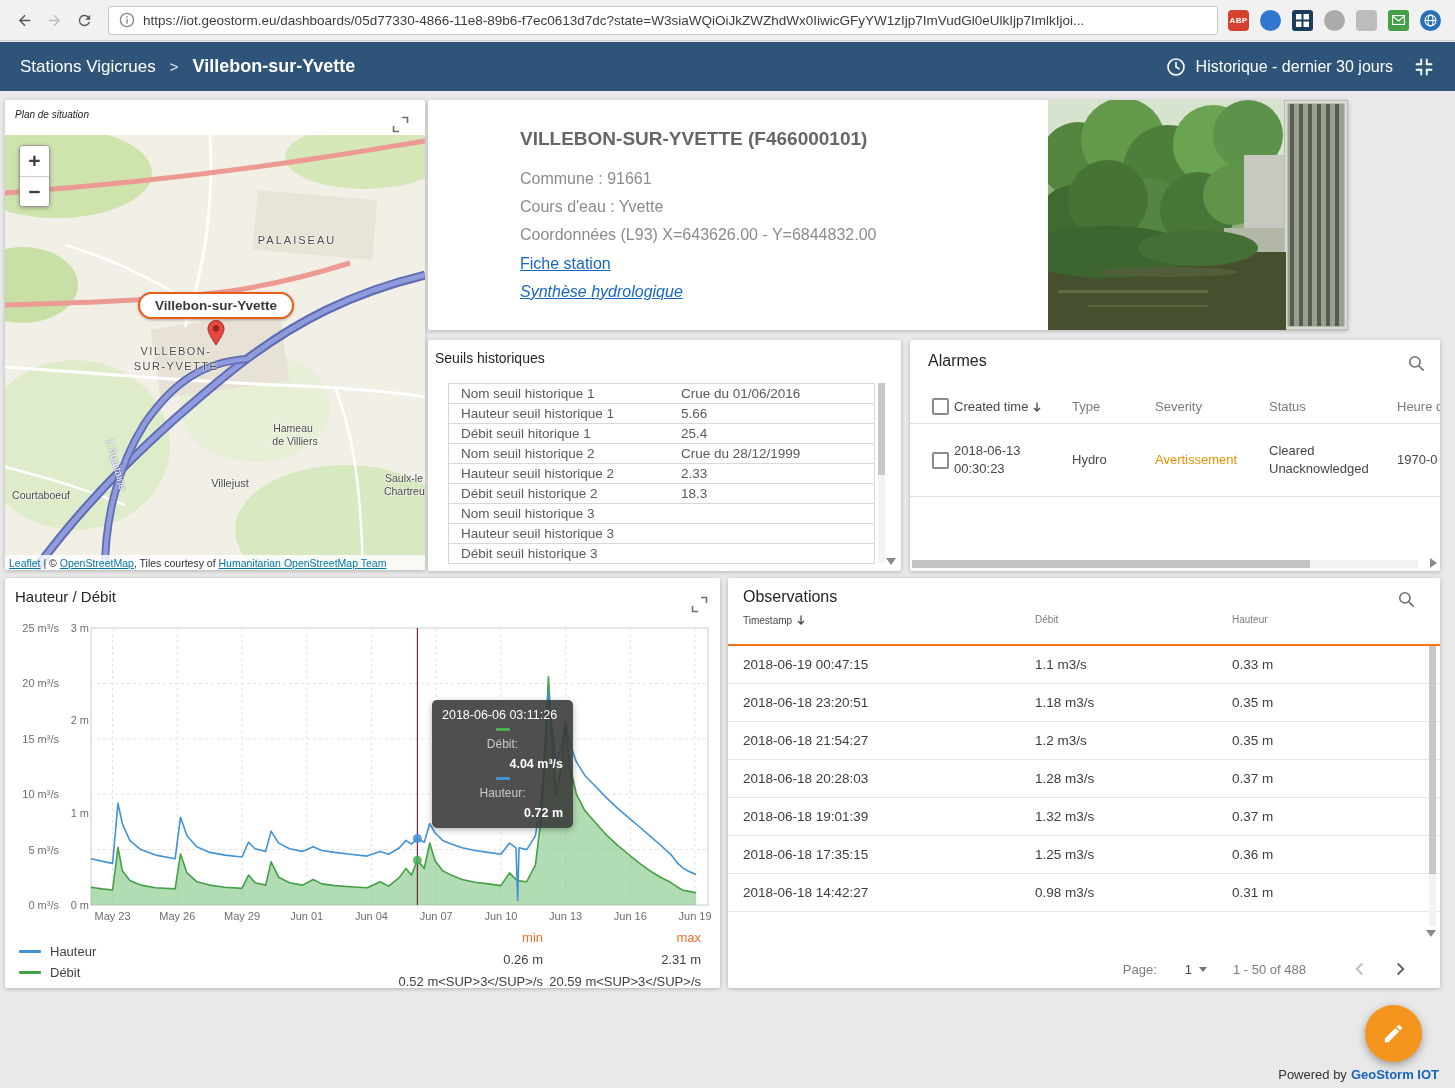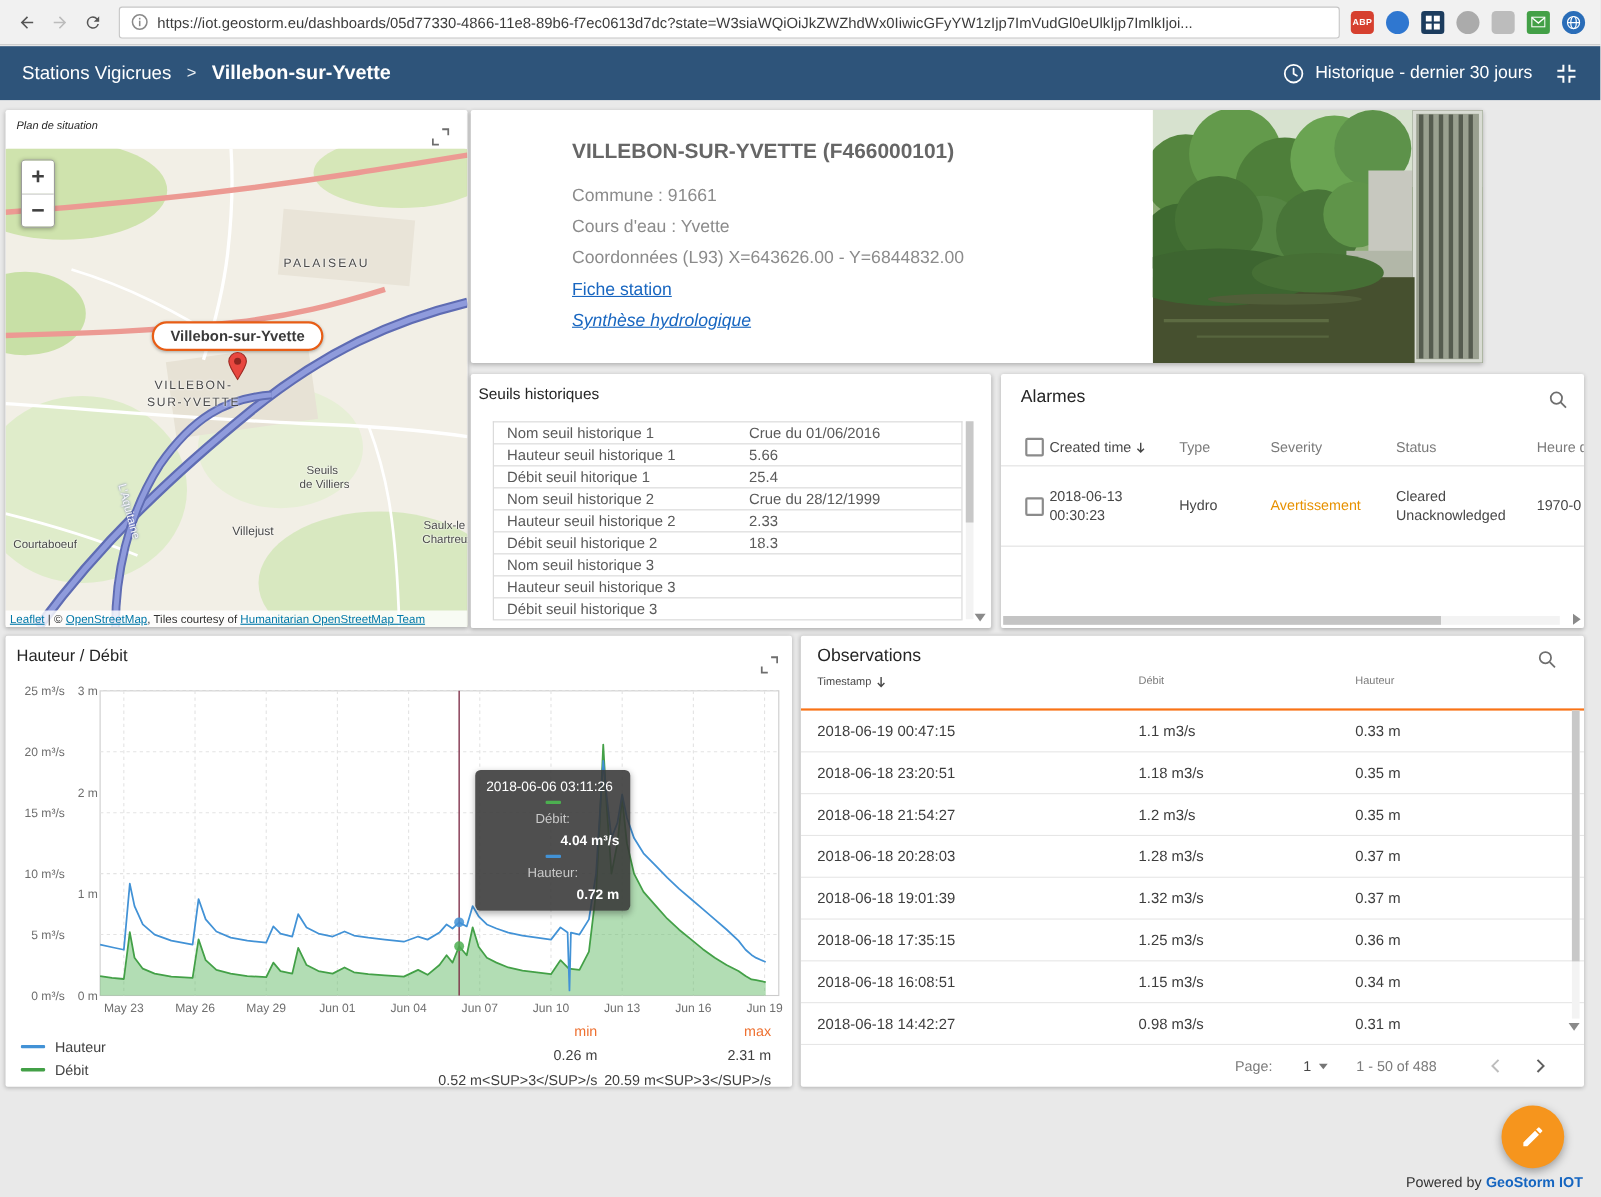--- a/index.html
+++ b/index.html
@@ -262,21 +262,21 @@
       <path d="M0,58 C110,50 230,36 320,22 C360,16 395,10 420,6" fill="none" stroke="#ec9a93" stroke-width="5"></path>
       <path d="M0,170 C70,168 140,166 210,158 C260,152 300,142 345,128" fill="none" stroke="#ec9a93" stroke-width="5"></path>
       <path d="M30,435 C85,360 150,298 225,237 C290,185 350,157 420,140" fill="none" stroke="#5f6cb3" stroke-width="9"></path>
       <path d="M30,435 C85,360 150,298 225,237 C290,185 350,157 420,140" fill="none" stroke="#8f9bdc" stroke-width="5"></path>
       <path d="M100,435 C100,390 110,335 140,288 C170,245 200,227 242,224" fill="none" stroke="#5f6cb3" stroke-width="8"></path>
       <path d="M100,435 C100,390 110,335 140,288 C170,245 200,227 242,224" fill="none" stroke="#8f9bdc" stroke-width="4.5"></path>
     </svg>
     <span class="ml ml0 big">PALAISEAU</span>
     <span class="ml ml1">VILLEBON-</span>
     <span class="ml ml2">SUR-YVETTE</span>
-    <span class="ml ml3">Seuils</span>
+    <span class="ml ml3">Hameau</span>
     <span class="ml ml4">de Villiers</span>
     <span class="ml ml5">Villejust</span>
     <span class="ml ml6">Saulx-le</span>
     <span class="ml ml7">Chartreux</span>
     <span class="ml ml8">Courtaboeuf</span>
     <span class="ml ml9">L'Aquitaine</span>
     <div class="map-marker-label">Villebon-sur-Yvette</div>
     <svg class="map-pin" viewBox="0 0 26 28">
       <path d="M13 27 C8 19 5 14.5 5 10.5 a8 8 0 1 1 16 0 C21 14.5 18 19 13 27 Z" fill="#e8473f" stroke="#9c2b24" stroke-width="1"></path>
       <circle cx="13" cy="10.5" r="3.2" fill="#8f2620"></circle>
@@ -555,25 +555,20 @@
         <div class="obs-col2">1.32 m3/s</div>
         <div class="obs-col3">0.37 m</div>
       </div>
 
       <div class="obs-row">
         <div class="obs-col1">2018-06-18 17:35:15</div>
         <div class="obs-col2">1.25 m3/s</div>
         <div class="obs-col3">0.36 m</div>
       </div>
 
-      <div class="obs-row">
-        <div class="obs-col1">2018-06-18 16:08:51</div>
-        <div class="obs-col2">1.15 m3/s</div>
-        <div class="obs-col3">0.34 m</div>
-      </div>
 
       <div class="obs-row">
         <div class="obs-col1">2018-06-18 14:42:27</div>
         <div class="obs-col2">0.98 m3/s</div>
         <div class="obs-col3">0.31 m</div>
       </div>
 
   </div>
   <div class="obs-vscroll">
       <div class="thumb"></div>

